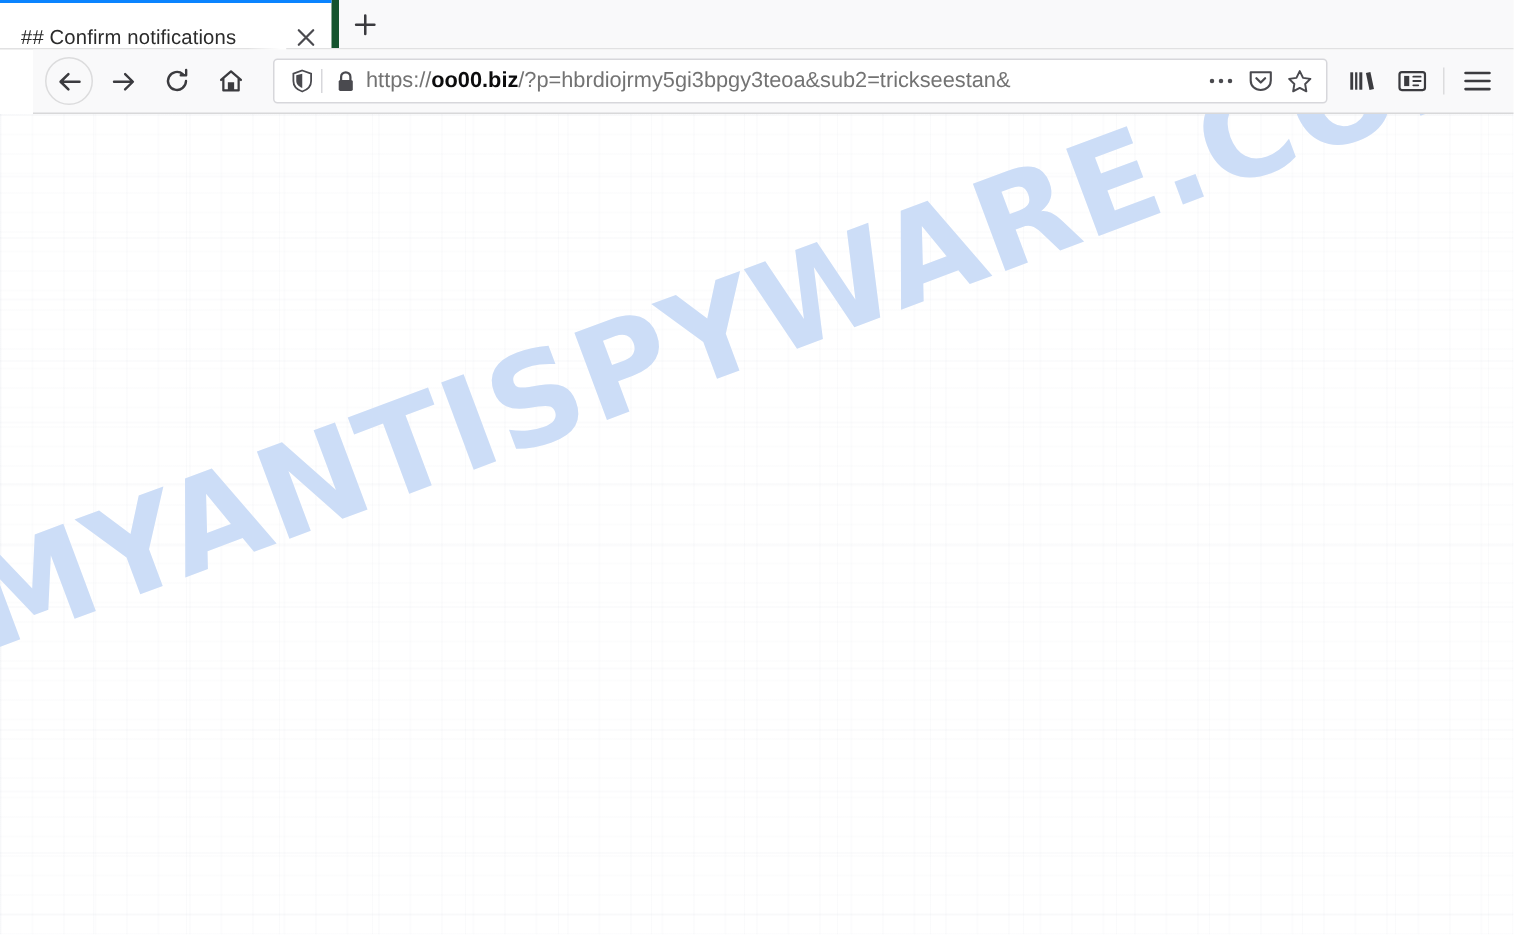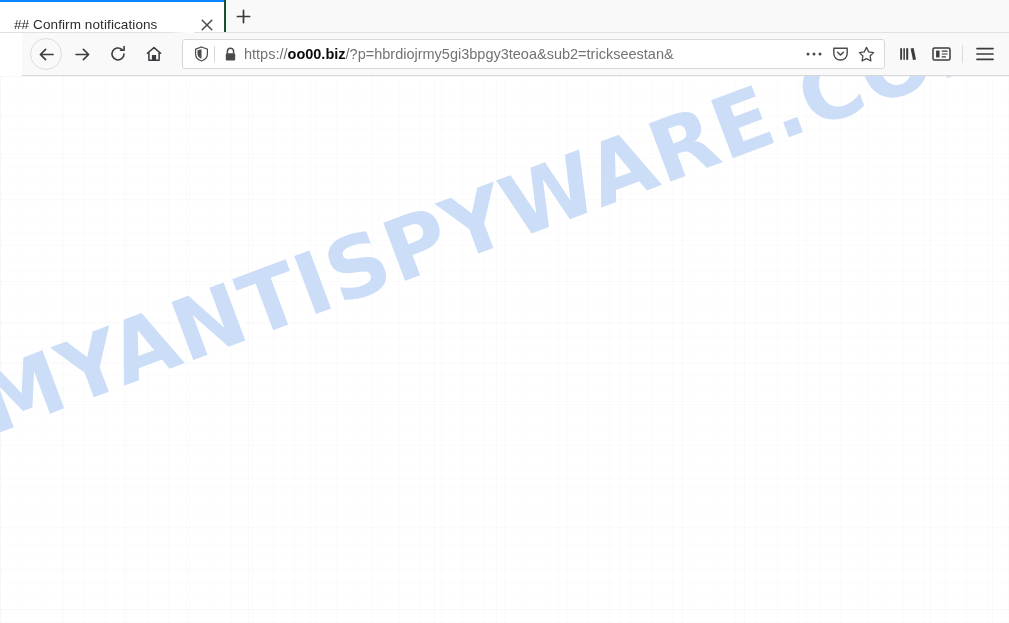--- a/index.html
+++ b/index.html
@@ -37,21 +37,21 @@
   }
   .tab {
     position: relative;
     height: 32px;
     width: 226px;
     box-sizing: border-box;
     background: #ffffff;
     display: flex;
     align-items: center;
     padding: 17px 0 0 14px;
-    border-right: 2px solid #14532d;
+    border-right: 5px solid #14532d;
   }
   .tab-accent {
     position: absolute;
     top: 0; left: 0; right: 0;
     height: 2px;
     background: #0a84ff;
   }
   .tab-title-wrap {
     flex: 1 1 auto;
     overflow: hidden;

